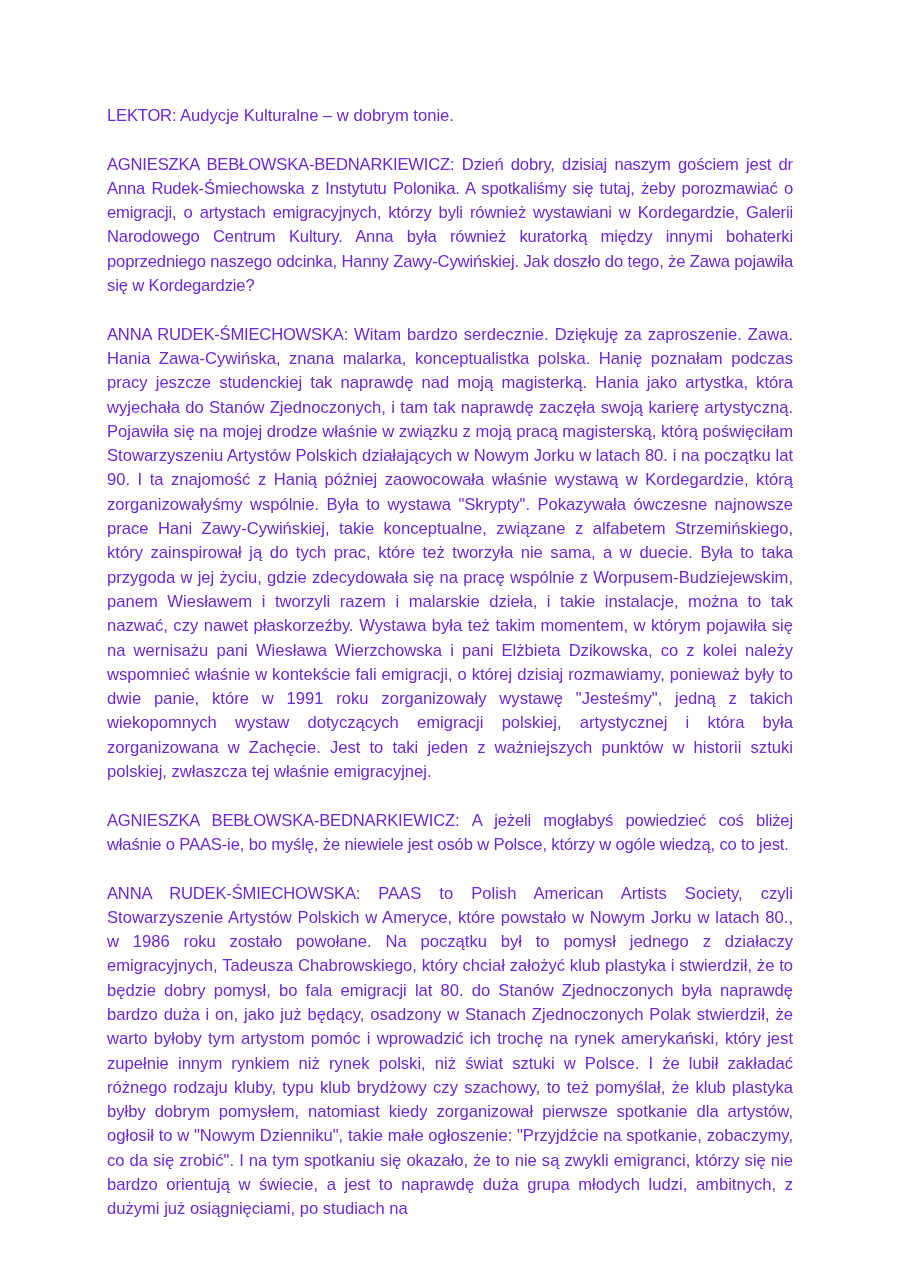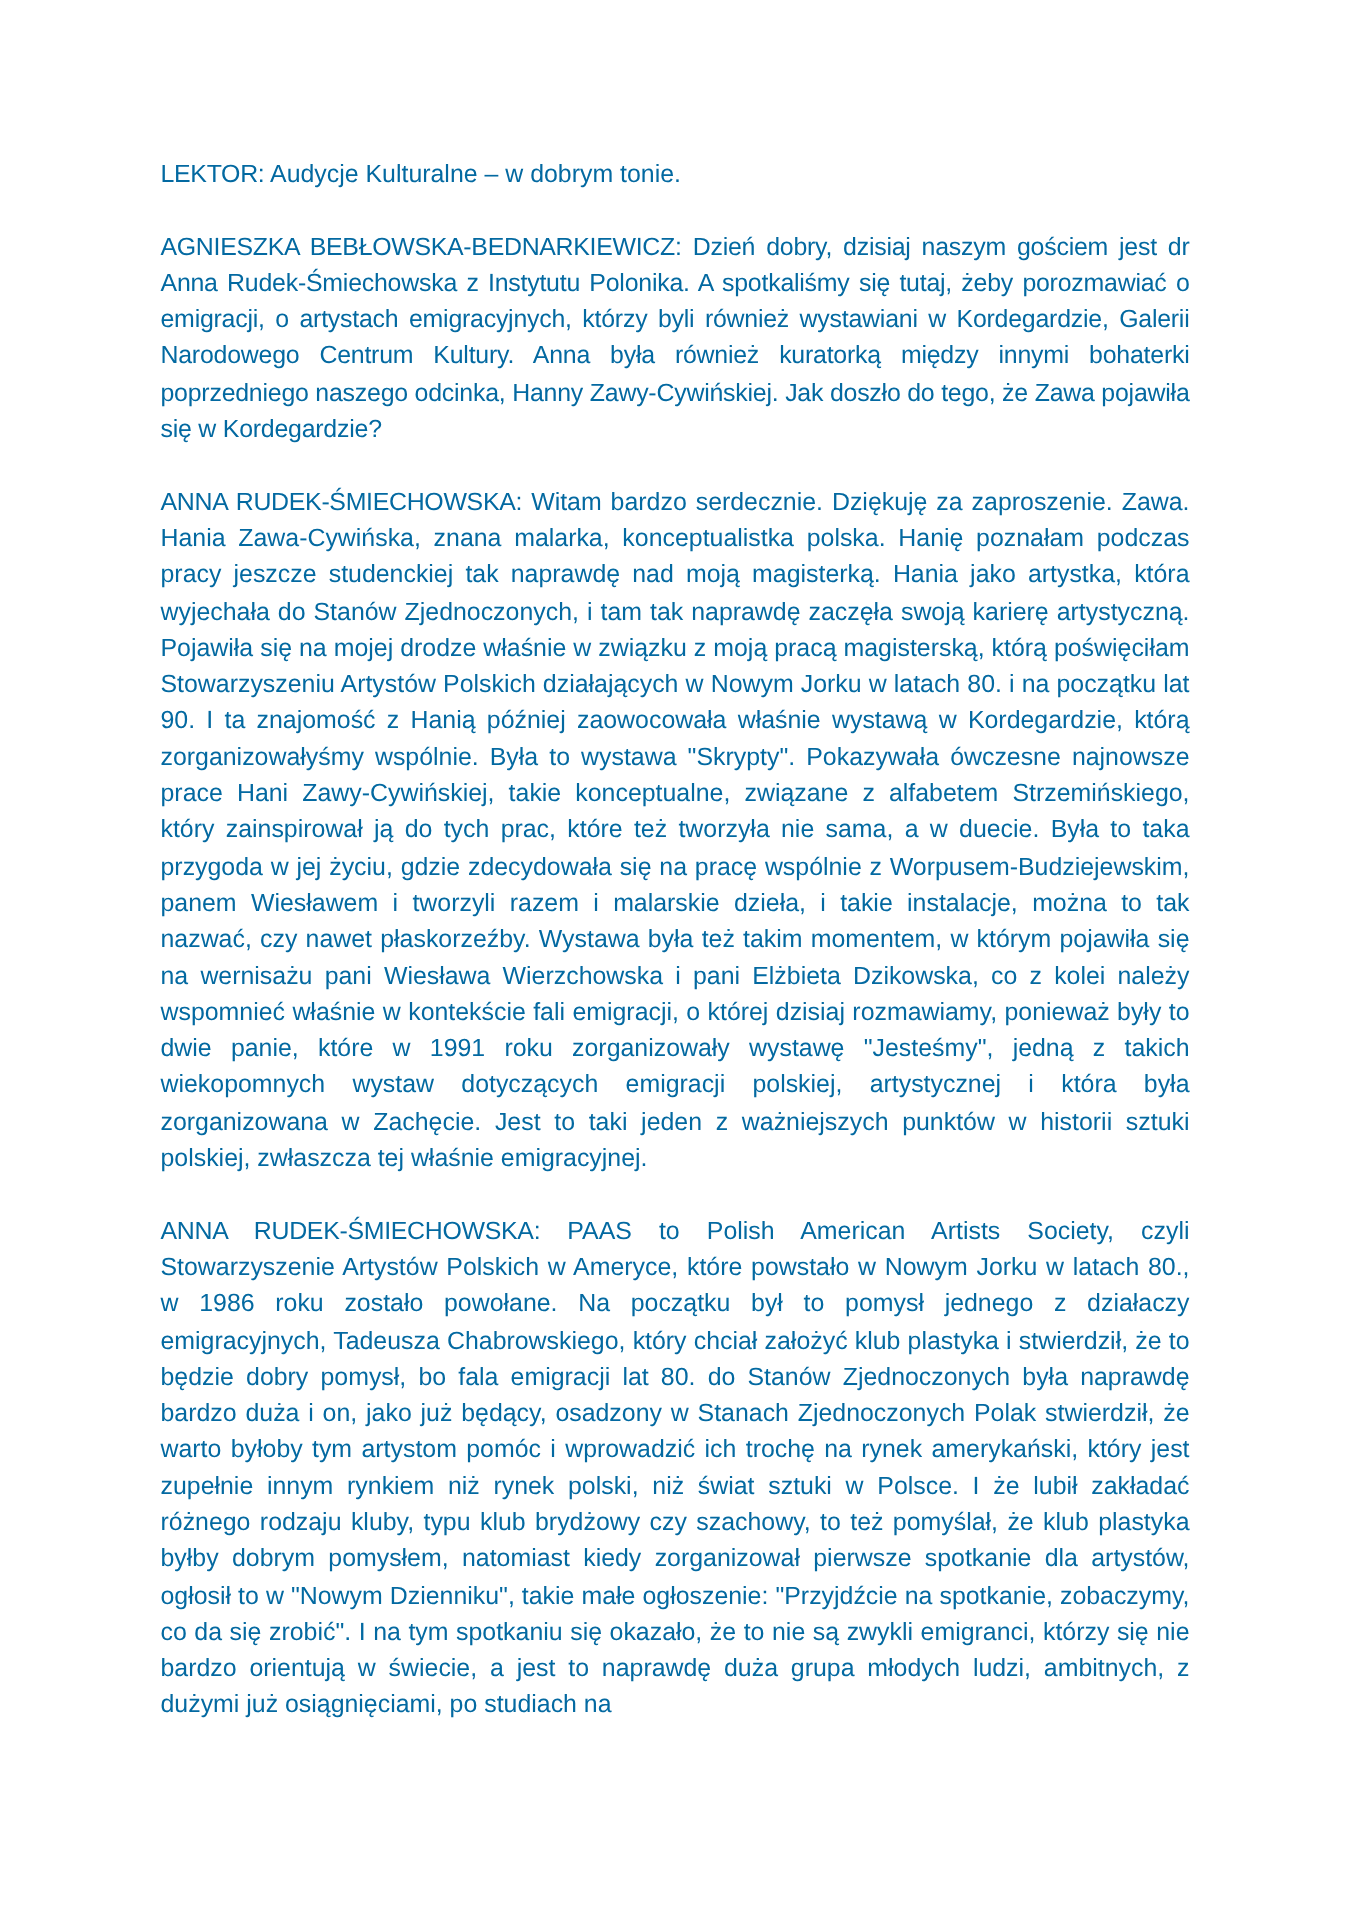--- a/index.html
+++ b/index.html
@@ -14,21 +14,21 @@
     overflow: hidden;
   }
   .page {
     position: absolute;
     left: 107px;
     top: 104px;
     width: 686px;
     font-family: "Liberation Sans", sans-serif;
     font-size: 16.6px;
     line-height: 24.3px;
-    color: #0369a1;
+    color: #6d28d9;
   }
   .para {
     margin: 0 0 24.3px 0;
     text-align: justify;
     text-justify: inter-word;
   }
   .speaker {
     font-weight: normal;
     letter-spacing: -0.2px;
   }
@@ -53,19 +53,23 @@
   <p class="para">
     <span class="speaker">AGNIESZKA BEBŁOWSKA-BEDNARKIEWICZ:</span>
     <span class="speech bold">Dzień dobry, dzisiaj naszym gościem jest dr Anna Rudek-Śmiechowska z Instytutu Polonika. A spotkaliśmy się tutaj, żeby porozmawiać o emigracji, o artystach emigracyjnych, którzy byli również wystawiani w Kordegardzie, Galerii Narodowego Centrum Kultury. Anna była również kuratorką między innymi bohaterki poprzedniego naszego odcinka, Hanny Zawy-Cywińskiej. Jak doszło do tego, że Zawa pojawiła się w Kordegardzie?</span>
   </p>
 
   <p class="para">
     <span class="speaker">ANNA RUDEK-ŚMIECHOWSKA:</span>
     <span class="speech">Witam bardzo serdecznie. Dziękuję za zaproszenie. Zawa. Hania Zawa-Cywińska, znana malarka, konceptualistka polska. Hanię poznałam podczas pracy jeszcze studenckiej tak naprawdę nad moją magisterką. Hania jako artystka, która wyjechała do Stanów Zjednoczonych, i tam tak naprawdę zaczęła swoją karierę artystyczną. Pojawiła się na mojej drodze właśnie w związku z moją pracą magisterską, którą poświęciłam Stowarzyszeniu Artystów Polskich działających w Nowym Jorku w latach 80. i na początku lat 90. I ta znajomość z Hanią później zaowocowała właśnie wystawą w Kordegardzie, którą zorganizowałyśmy wspólnie. Była to wystawa "Skrypty". Pokazywała ówczesne najnowsze prace Hani Zawy-Cywińskiej, takie konceptualne, związane z alfabetem Strzemińskiego, który zainspirował ją do tych prac, które też tworzyła nie sama, a w duecie. Była to taka przygoda w jej życiu, gdzie zdecydowała się na pracę wspólnie z Worpusem-Budziejewskim, panem Wiesławem i tworzyli razem i malarskie dzieła, i takie instalacje, można to tak nazwać, czy nawet płaskorzeźby. Wystawa była też takim momentem, w którym pojawiła się na wernisażu pani Wiesława Wierzchowska i pani Elżbieta Dzikowska, co z kolei należy wspomnieć właśnie w kontekście fali emigracji, o której dzisiaj rozmawiamy, ponieważ były to dwie panie, które w 1991 roku zorganizowały wystawę "Jesteśmy", jedną z takich wiekopomnych wystaw dotyczących emigracji polskiej, artystycznej i która była zorganizowana w Zachęcie. Jest to taki jeden z ważniejszych punktów w historii sztuki polskiej, zwłaszcza tej właśnie emigracyjnej.</span>
   </p>
 
+  <p class="para">
+    <span class="speaker">AGNIESZKA BEBŁOWSKA-BEDNARKIEWICZ:</span>
+    <span class="speech bold">A jeżeli mogłabyś powiedzieć coś bliżej właśnie o PAAS-ie, bo myślę, że niewiele jest osób w Polsce, którzy w ogóle wiedzą, co to jest.</span>
+  </p>
 
   <p class="para">
     <span class="speaker">ANNA RUDEK-ŚMIECHOWSKA:</span>
     <span class="speech">PAAS to Polish American Artists Society, czyli Stowarzyszenie Artystów Polskich w Ameryce, które powstało w Nowym Jorku w latach 80., w 1986 roku zostało powołane. Na początku był to pomysł jednego z działaczy emigracyjnych, Tadeusza Chabrowskiego, który chciał założyć klub plastyka i stwierdził, że to będzie dobry pomysł, bo fala emigracji lat 80. do Stanów Zjednoczonych była naprawdę bardzo duża i on, jako już będący, osadzony w Stanach Zjednoczonych Polak stwierdził, że warto byłoby tym artystom pomóc i wprowadzić ich trochę na rynek amerykański, który jest zupełnie innym rynkiem niż rynek polski, niż świat sztuki w Polsce. I że lubił zakładać różnego rodzaju kluby, typu klub brydżowy czy szachowy, to też pomyślał, że klub plastyka byłby dobrym pomysłem, natomiast kiedy zorganizował pierwsze spotkanie dla artystów, ogłosił to w "Nowym Dzienniku", takie małe ogłoszenie: "Przyjdźcie na spotkanie, zobaczymy, co da się zrobić". I na tym spotkaniu się okazało, że to nie są zwykli emigranci, którzy się nie bardzo orientują w świecie, a jest to naprawdę duża grupa młodych ludzi, ambitnych, z dużymi już osiągnięciami, po studiach na</span>
   </p>
 
 </div>
 
 </body></html>

